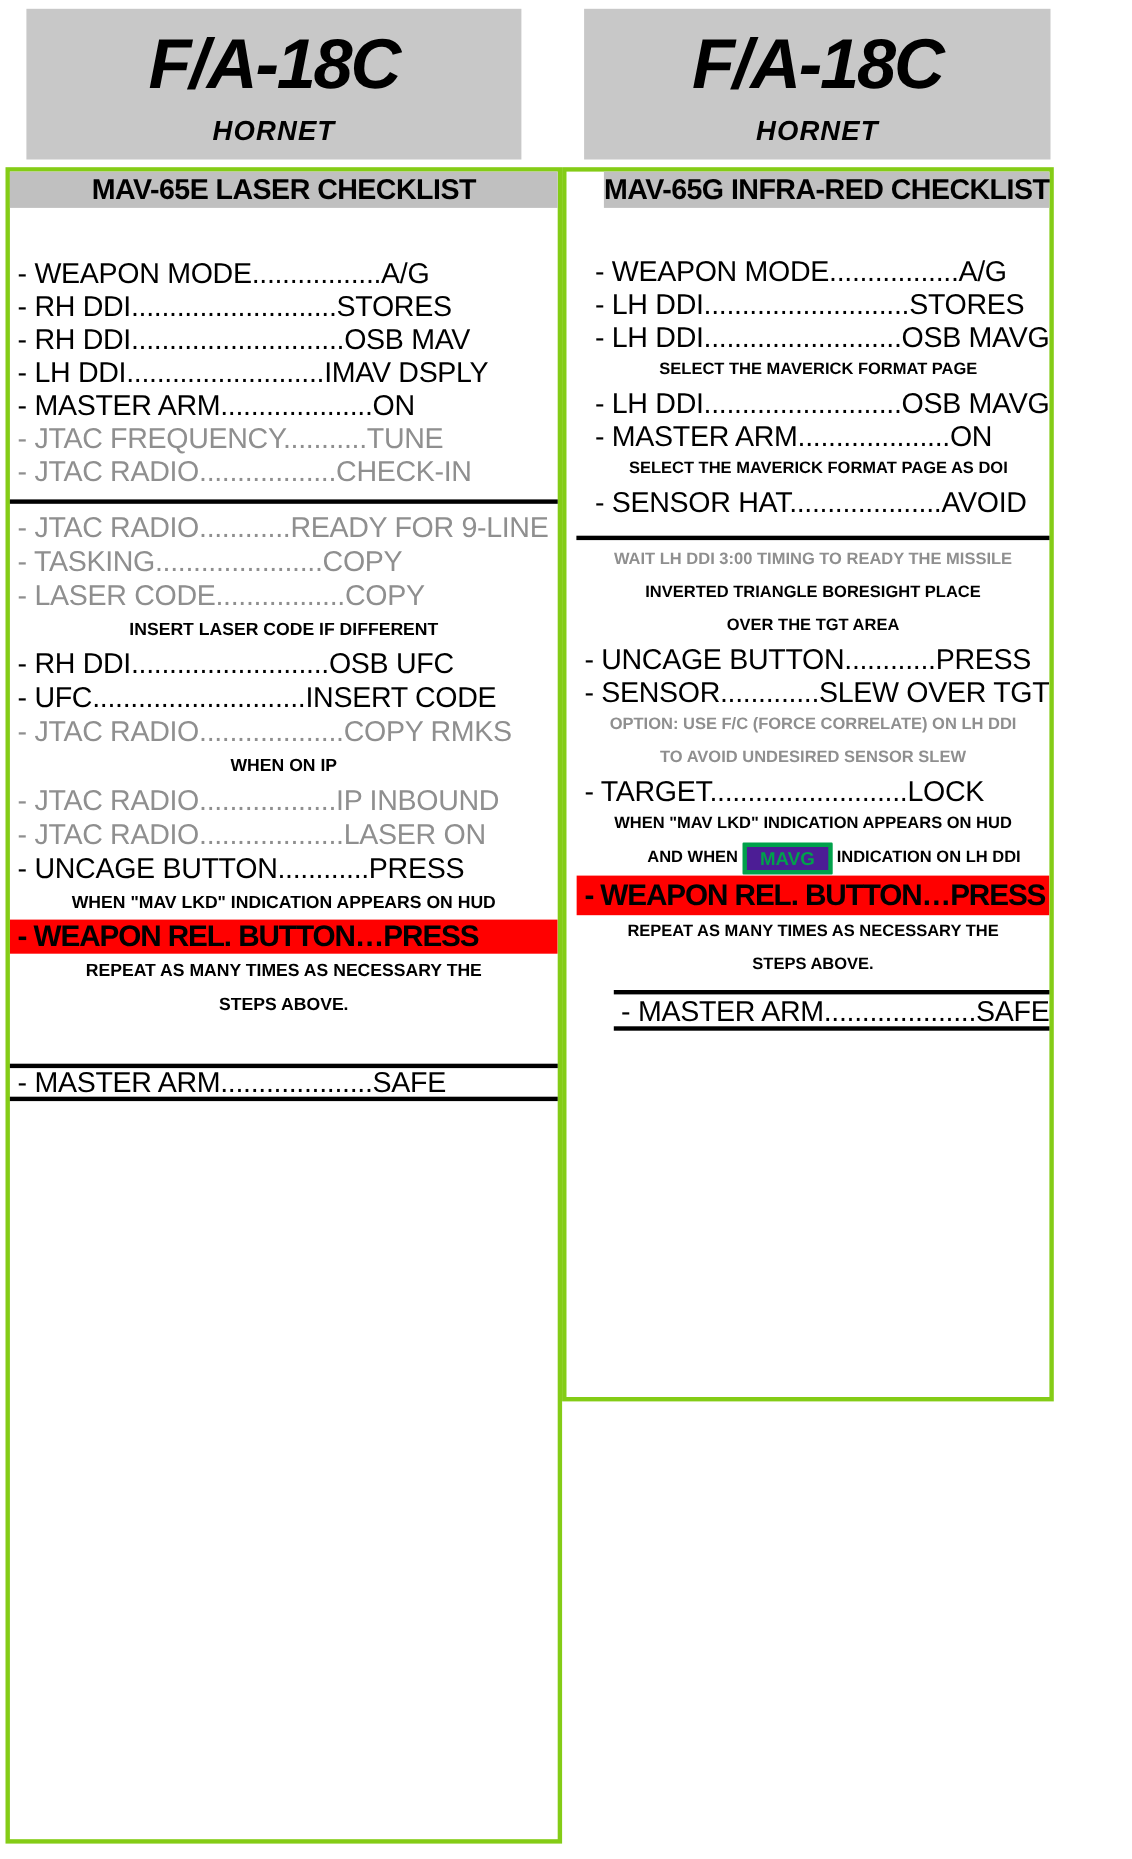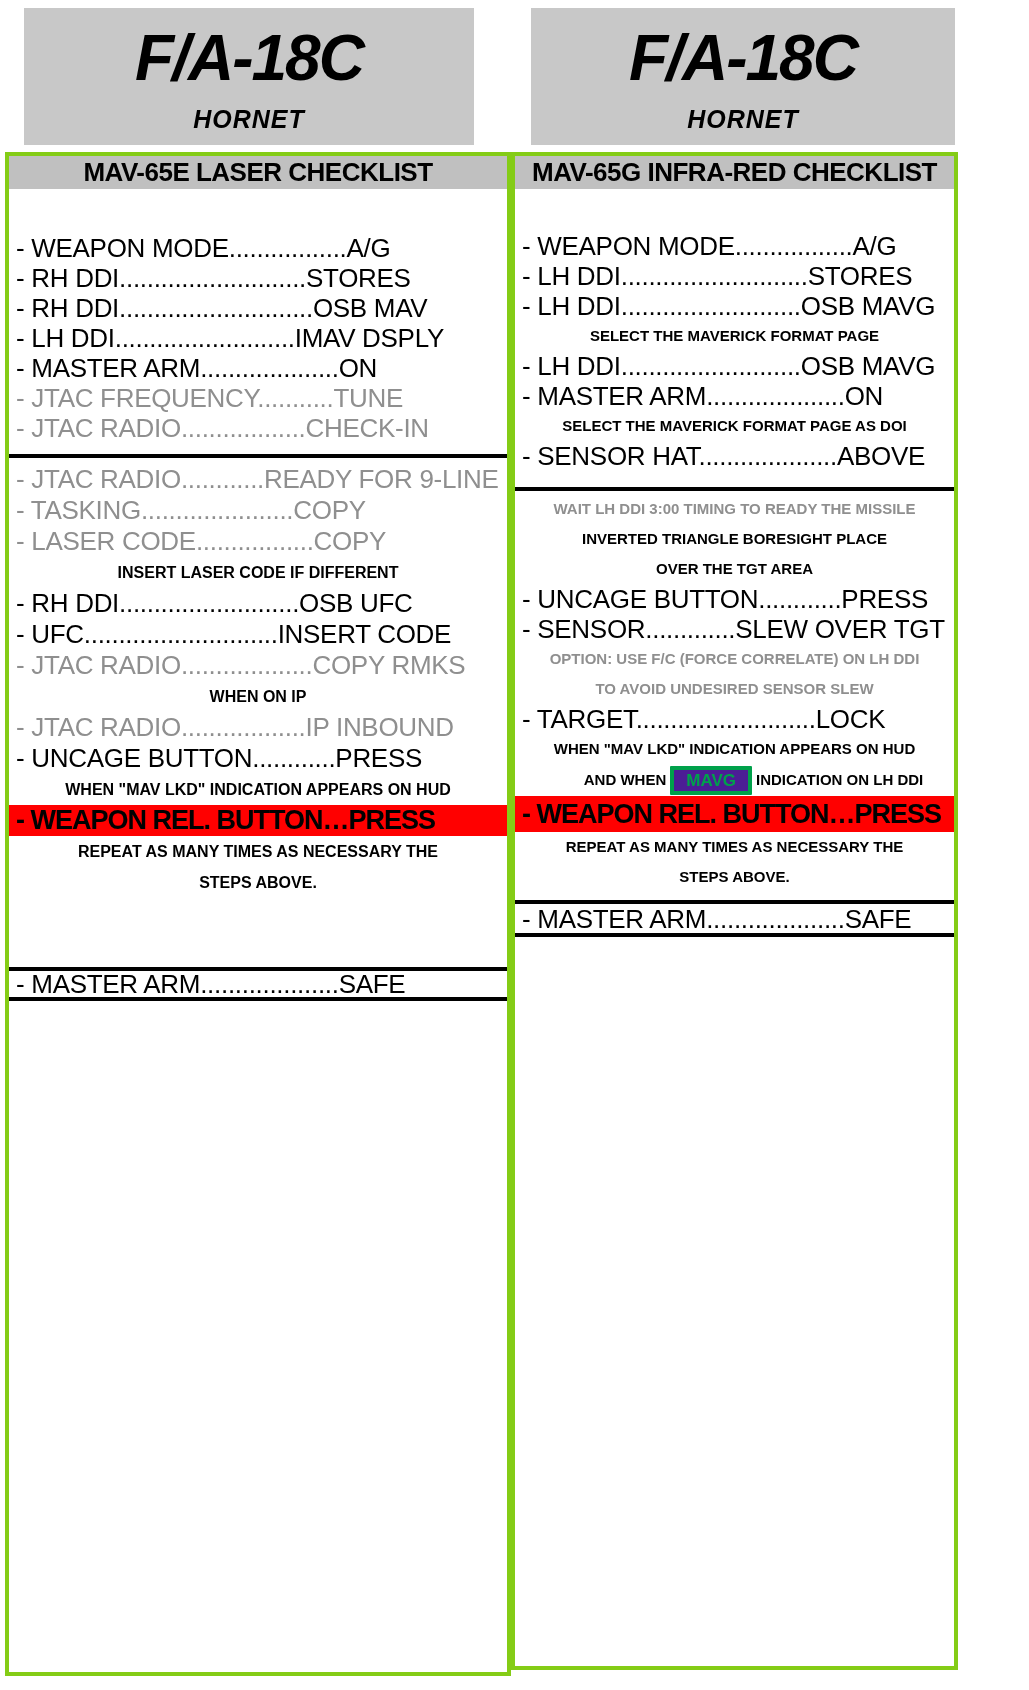--- a/index.html
+++ b/index.html
@@ -10,21 +10,21 @@
   .brand-box{position:absolute;background:var(--card-gray,#C8C8C8);text-align:center;}
   .brand-left{left:24px;top:8px;width:450px;height:137px;}
   .brand-right{left:531px;top:8px;width:424px;height:137px;}
   .brand-title{font-size:64px;font-weight:bold;font-style:italic;line-height:92px;letter-spacing:-2px;margin-top:4px;}
   .brand-sub{font-size:25px;font-weight:bold;font-style:italic;letter-spacing:1px;line-height:30px;}
 
   
   .col{position:absolute;top:152px;border:4px solid #84cc16;box-sizing:border-box;
        display:flex;flex-direction:column;background:#fff;}
   .col-left{left:5px;width:506px;height:1524px;}
-  .col-right{left:511px;width:447px;height:1518px;}
+  .col-right{left:511px;width:447px;height:1122px;align-items:flex-end;}
 
   .col-header{flex:0 0 33px;background:var(--header-gray,#C0C0C0);
               font-weight:bold;font-size:26px;line-height:33px;text-align:center;letter-spacing:-0.5px;}
 
   .sec{box-sizing:border-box;overflow:hidden;}
   .col-left  .sec-top {flex:0 0 265px;padding-top:44px;}
   .col-right .sec-top {flex:0 0 298px;padding-top:42px;}
   .col-left  .sec-main{flex:0 0 513px;border-top:4px solid #000;padding-top:6px;}
   .col-right .sec-main{flex:0 0 413px;border-top:4px solid #000;padding-top:3px;}
   .col-left  .sec-safe{flex:0 0 34px;}
@@ -74,20 +74,21 @@
     <div class="sec sec-main">
         <div class="line item muted">- JTAC RADIO............READY FOR 9-LINE</div>
         <div class="line item muted">- TASKING......................COPY</div>
         <div class="line item muted">- LASER CODE.................COPY</div>
         <div class="line note">INSERT LASER CODE IF DIFFERENT</div>
         <div class="line item">- RH DDI..........................OSB UFC</div>
         <div class="line item">- UFC............................INSERT CODE</div>
         <div class="line item muted">- JTAC RADIO...................COPY RMKS</div>
         <div class="line note">WHEN ON IP</div>
         <div class="line item muted">- JTAC RADIO..................IP INBOUND</div>
+        <div class="line item muted">- JTAC RADIO...................LASER ON</div>
         <div class="line item">- UNCAGE BUTTON............PRESS</div>
         <div class="line note">WHEN "MAV LKD" INDICATION APPEARS ON HUD</div>
         <div class="line item hl">- WEAPON REL. BUTTON…PRESS</div>
         <div class="line note">REPEAT AS MANY TIMES AS NECESSARY THE</div>
         <div class="line note">STEPS ABOVE.</div>
       </div>
     <div class="sec sec-safe">
         <div class="line item">- MASTER ARM....................SAFE</div>
       </div>
     <div class="sec sec-empty"></div>
@@ -96,21 +97,21 @@
   <div class="col col-right">
     <div class="col-header">MAV-65G INFRA-RED CHECKLIST</div>
     <div class="sec sec-top">
         <div class="line item">- WEAPON MODE.................A/G</div>
         <div class="line item">- LH DDI...........................STORES</div>
         <div class="line item">- LH DDI..........................OSB MAVG</div>
         <div class="line note">SELECT THE MAVERICK FORMAT PAGE</div>
         <div class="line item">- LH DDI..........................OSB MAVG</div>
         <div class="line item">- MASTER ARM....................ON</div>
         <div class="line note">SELECT THE MAVERICK FORMAT PAGE AS DOI</div>
-        <div class="line item">- SENSOR HAT....................ABOVE</div>
+        <div class="line item">- SENSOR HAT....................AVOID</div>
       </div>
     <div class="sec sec-main">
         <div class="line note muted">WAIT LH DDI 3:00 TIMING TO READY THE MISSILE</div>
         <div class="line note">INVERTED TRIANGLE BORESIGHT PLACE</div>
         <div class="line note">OVER THE TGT AREA</div>
         <div class="line item">- UNCAGE BUTTON............PRESS</div>
         <div class="line item">- SENSOR.............SLEW OVER TGT</div>
         <div class="line note muted">OPTION: USE F/C (FORCE CORRELATE) ON LH DDI</div>
         <div class="line note muted">TO AVOID UNDESIRED SENSOR SLEW</div>
         <div class="line item">- TARGET..........................LOCK</div>

